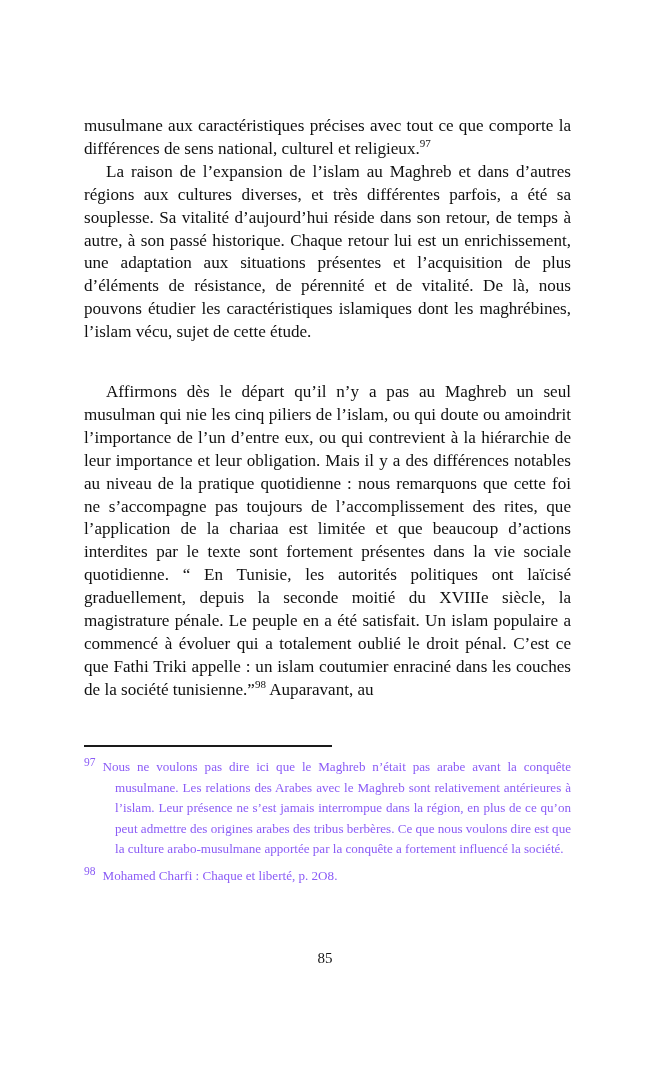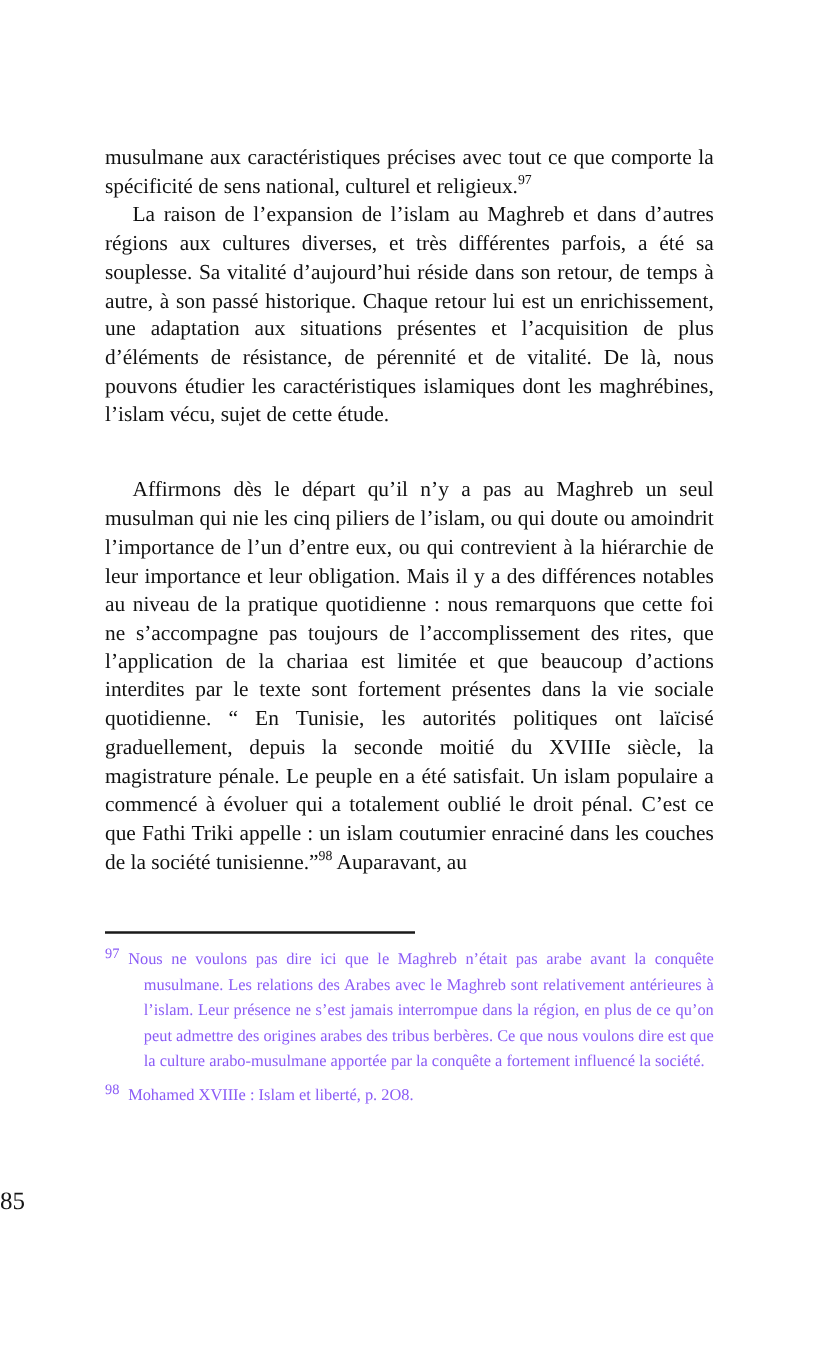--- a/index.html
+++ b/index.html
@@ -86,49 +86,49 @@
     line-height: 0;
     margin-right: 7px;
   }
 
   
   .folio {
     position: absolute;
     left: 0;
     top: 950px;
     width: 650px;
-    text-align: left;
-    font-size: 20px;
+    text-align: center;
+    font-size: 15px;
     color: #151515;
   }
 </style>
 </head>
 <body>
 
 <div class="page">
 
   <div class="textblock" id="block-one">
 
-    <p class="body-para"><span>musulmane aux caractéristiques précises avec tout ce que comporte la spécificité de sens national, culturel et religieux.</span><sup class="fnref">97</sup></p>
+    <p class="body-para"><span>musulmane aux caractéristiques précises avec tout ce que comporte la différences de sens national, culturel et religieux.</span><sup class="fnref">97</sup></p>
 
     <p class="body-para indent"><span>La raison de l’expansion de l’islam au Maghreb et dans d’autres régions aux cultures diverses, et très différentes parfois, a été sa souplesse. Sa vitalité d’aujourd’hui réside dans son retour, de temps à autre, à son passé historique. Chaque retour lui est un enrichissement, une adaptation aux situations présentes et l’acquisition de plus d’éléments de résistance, de pérennité et de vitalité. De là, nous pouvons étudier les caractéristiques islamiques dont les maghrébines, l’islam vécu, sujet de cette étude.</span></p>
 
   </div>
 
   <div class="textblock" id="block-two">
 
     <p class="body-para indent"><span>Affirmons dès le départ qu’il n’y a pas au Maghreb un seul musulman qui nie les cinq piliers de l’islam, ou qui doute ou amoindrit l’importance de l’un d’entre eux, ou qui contrevient à la hiérarchie de leur importance et leur obligation. Mais il y a des différences notables au niveau de la pratique quotidienne : nous remarquons que cette foi ne s’accompagne pas toujours de l’accomplissement des rites, que l’application de la chariaa est limitée et que beaucoup d’actions interdites par le texte sont fortement présentes dans la vie sociale quotidienne. “ En Tunisie, les autorités politiques ont laïcisé graduellement, depuis la seconde moitié du XVIIIe siècle, la magistrature pénale. Le peuple en a été satisfait. Un islam populaire a commencé à évoluer qui a totalement oublié le droit pénal. C’est ce que Fathi Triki appelle : un islam coutumier enraciné dans les couches de la société tunisienne.”</span><sup class="fnref">98</sup><span> Auparavant, au</span></p>
 
   </div>
 
   <div class="fn-rule"></div>
 
   <div class="footnotes">
 
     <p class="footnote"><span class="fn-num">97</span><span>Nous ne voulons pas dire ici que le Maghreb n’était pas arabe avant la conquête musulmane. Les relations des Arabes avec le Maghreb sont relativement antérieures à l’islam. Leur présence   ne s’est jamais interrompue dans la région,   en plus de ce qu’on peut admettre des origines arabes  des tribus berbères. Ce que nous voulons dire est que la culture arabo-musulmane apportée par la conquête  a fortement influencé la société.</span></p>
 
-    <p class="footnote"><span class="fn-num">98</span><span>Mohamed XVIIIe : Islam et liberté, p. 2O8.</span></p>
+    <p class="footnote"><span class="fn-num">98</span><span>Mohamed Charfi : Chaque et liberté, p. 2O8.</span></p>
 
   </div>
 
   <div class="folio">85</div>
 
 </div>
 
 </body></html>

